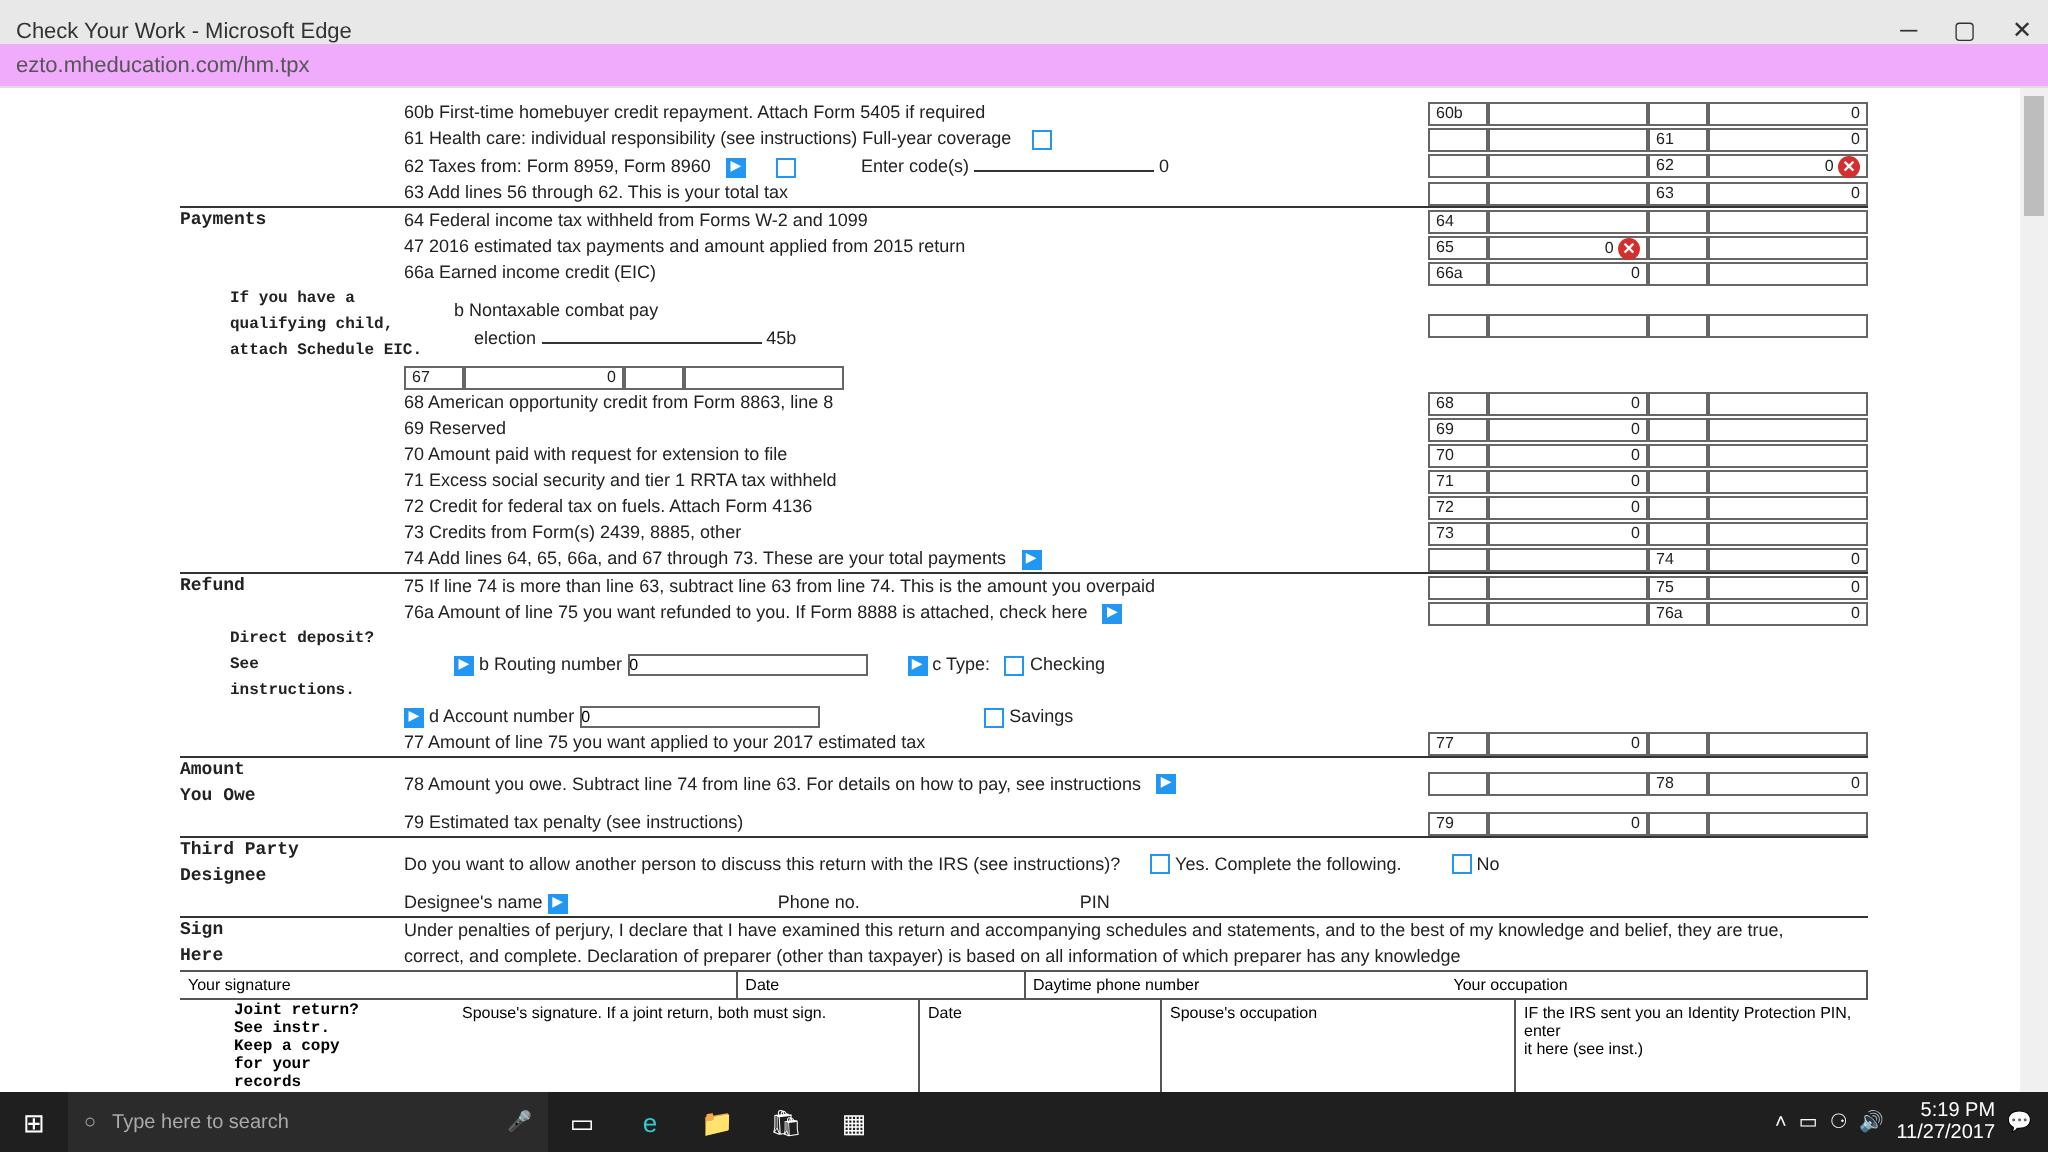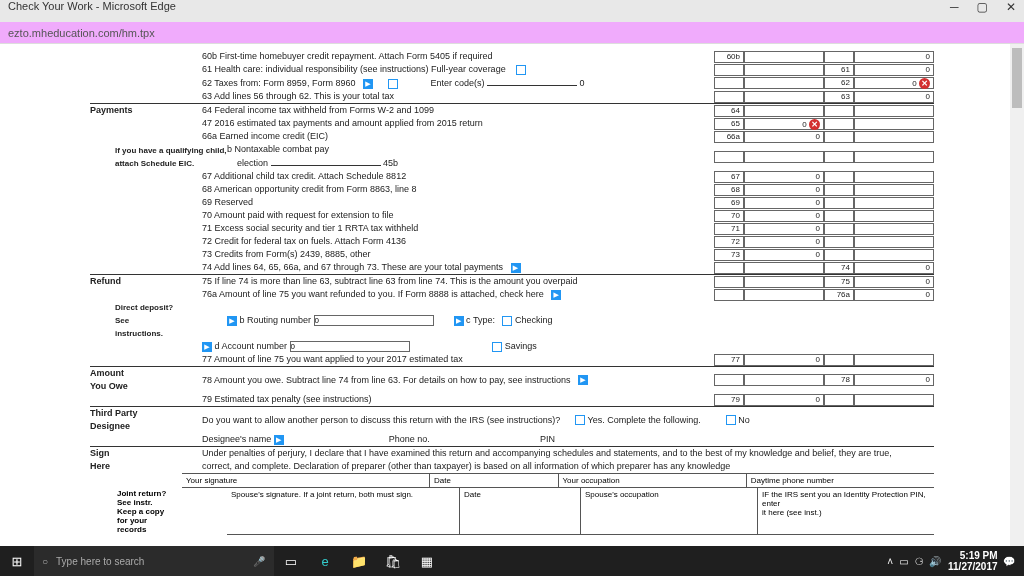--- a/index.html
+++ b/index.html
@@ -1,38 +1,38 @@
 <!DOCTYPE html>
 <html><head>
 <meta charset="utf-8">
 <style>
   * { box-sizing: border-box; margin: 0; padding: 0; }
   body { font-family: "Segoe UI", Arial, sans-serif; font-size: 10px; background: #fff; overflow: hidden; width: 1024px; height: 576px; position: relative; }
-  .titlebar { height: 22px; background: #e8e8e8; display: flex; align-items: flex-start; padding: 0 8px; color: #333; font-size: 11px; }
+  .titlebar { height: 22px; background: #e8e8e8; display: flex; align-items: flex-end; padding: 0 8px; color: #333; font-size: 11px; }
   .titlebar .wincontrols { margin-left: auto; display: flex; gap: 18px; font-size: 12px; }
   .addrbar { height: 22px; background: #f0abfc; display: flex; align-items: center; padding: 0 8px; font-size: 11px; color: #555; border-bottom: 1px solid #ddd; }
   .content { position: absolute; top: 44px; bottom: 30px; left: 0; right: 0; overflow: hidden; padding: 6px 90px 6px 90px; }
   .row { display: flex; align-items: center; min-height: 13px; line-height: 13px; font-size: 9px; color: #222; }
-  .lbl { width: 112px; font-weight: bold; flex-shrink: 0; }
+  .lbl { width: 112px; font-weight: bold; flex-shrink: 0; font-family: Liberation Mono, monospace; }
   .txt { flex: 1; }
   .grid2 { display: grid; grid-template-columns: 30px 80px 30px 80px; gap: 0; }
   .grid2 > div { border: 1px solid #666; height: 12px; line-height: 10px; padding: 0 3px; font-size: 8px; background: #fff; }
-  .grid2 .c { text-align: right; }
+  .grid2 .c { text-align: left; }
   .grid2 .r { text-align: right; }
   .chk { display:inline-block; width:10px; height:10px; border:1.5px solid #2196f3; background:#fff; vertical-align:middle; }
   .play { display:inline-block; width:10px; height:10px; background:#2196f3; color:#fff; font-size:7px; text-align:center; line-height:10px; vertical-align:middle; }
   .err { display:inline-block; width:11px; height:11px; border-radius:50%; background:#d32f2f; color:#fff; font-size:8px; text-align:center; line-height:11px; vertical-align:middle; font-weight:bold; }
   .underline { border-bottom: 1px solid #333; min-width: 60px; display: inline-block; height: 10px; }
   .sigrow { display: flex; }
   .sigcell { border-right: 1px solid #555; border-bottom: 1px solid #555; padding: 2px 4px; font-size: 8px; flex:1; }
   .taskbar { position: absolute; bottom: 0; left: 0; right: 0; height: 30px; background: #1f1f1f; display: flex; align-items: center; color: #fff; font-size: 10px; }
   .tb-icon { width: 34px; height: 30px; display: flex; align-items: center; justify-content: center; font-size: 13px; }
   .tb-search { flex: 0 0 240px; height: 30px; background: #2b2b2b; display: flex; align-items: center; padding: 0 8px; color: #aaa; gap:8px; }
   .tb-right { margin-left: auto; display: flex; align-items: center; padding: 0 8px; gap: 6px; text-align: right; }
-  .tb-clock { text-align: right; line-height: 11px; font-weight: bold; }
+  .tb-clock { text-align: right; line-height: 11px; }
   .scrollbar { position:absolute; right:0; top:44px; bottom:30px; width:14px; background:#f0f0f0; }
   .scrollthumb { position:absolute; right:2px; width:10px; top:4px; height:60px; background:#bdbdbd; }
   .small { font-size: 8px; margin-left: 25px; }
 </style>
 </head>
 <body>
 
 <div class="titlebar">
   <span>Check Your Work - Microsoft Edge</span>
   <div class="wincontrols">
@@ -124,21 +124,20 @@
     <div class="txt"><span>b  Nontaxable combat pay</span><br>&nbsp;&nbsp;&nbsp;&nbsp;<span>election</span> <span class="underline" style="min-width:110px"></span> <span>45b</span></div>
     <div class="grid2">
         <div></div>
         <div></div>
         <div></div>
         <div></div>
       </div>
   </div>
   <div class="row">
       <div class="lbl"></div>
-      <div class="txt">67 Additional child tax credit. Attach Schedule 8812</div>
       <div class="grid2">
         <div class="c">67</div>
         <div class="r">0</div>
         <div></div>
         <div></div>
       </div>
     </div>
   <div class="row">
       <div class="lbl"></div>
       <div class="txt">68 American opportunity credit from Form 8863, line 8</div>
@@ -284,25 +283,25 @@
       <div class="lbl"></div>
       <div class="txt"><span>Designee's name</span> <span class="play">▶</span> &nbsp;&nbsp;&nbsp;&nbsp;&nbsp;&nbsp;&nbsp;&nbsp;&nbsp;&nbsp;&nbsp;&nbsp;&nbsp;&nbsp;&nbsp;&nbsp;&nbsp;&nbsp;&nbsp;&nbsp;&nbsp;&nbsp;&nbsp;&nbsp;&nbsp;&nbsp;&nbsp;&nbsp;&nbsp;&nbsp;&nbsp;&nbsp;&nbsp;&nbsp;&nbsp;&nbsp;&nbsp;&nbsp;&nbsp;&nbsp; <span>Phone no.</span> &nbsp;&nbsp;&nbsp;&nbsp;&nbsp;&nbsp;&nbsp;&nbsp;&nbsp;&nbsp;&nbsp;&nbsp;&nbsp;&nbsp;&nbsp;&nbsp;&nbsp;&nbsp;&nbsp;&nbsp;&nbsp;&nbsp;&nbsp;&nbsp;&nbsp;&nbsp;&nbsp;&nbsp;&nbsp;&nbsp;&nbsp;&nbsp;&nbsp;&nbsp;&nbsp;&nbsp;&nbsp;&nbsp;&nbsp;&nbsp;&nbsp;&nbsp; <span>PIN</span></div>
     </div>
 
   <div class="row" style="border-top:1px solid #333">
       <div class="lbl" style="white-space:pre-line">Sign
 Here</div>
       <div class="txt"><span>Under penalties of perjury, I declare that I have examined this return and accompanying schedules and statements, and to the best of my knowledge and belief, they are true,</span><br><span>correct, and complete. Declaration of preparer (other than taxpayer) is based on all information of which preparer has any knowledge</span></div>
     </div>
 
-  <div class="sigrow" style="border-top:1px solid #555; margin-left:92px">
+  <div class="sigrow" style="border-top:1px solid #555; ">
     <div class="sigcell" style="flex:2">Your signature</div>
     <div class="sigcell">Date</div>
+    <div class="sigcell" style="flex:1.5;border-right:none">Daytime phone number</div>
     <div class="sigcell" style="flex:1.5">Your occupation</div>
-    <div class="sigcell" style="flex:1.5;border-right:none">Daytime phone number</div>
   </div>
   <div class="sigrow" style="margin-left:0">
     <div class="lbl small" style="white-space:pre-line;padding:1px 2px">Joint return?
 See instr.
 Keep a copy
 for your
 records</div>
     <div class="sigcell" style="flex:2">Spouse's signature. If a joint return, both must sign.</div>
     <div class="sigcell">Date</div>
     <div class="sigcell" style="flex:1.5">Spouse's occupation</div>

